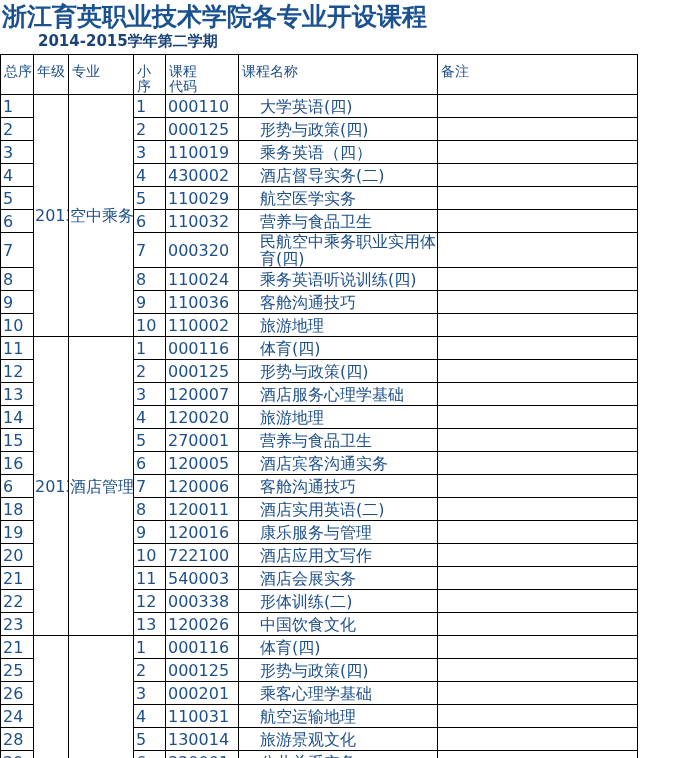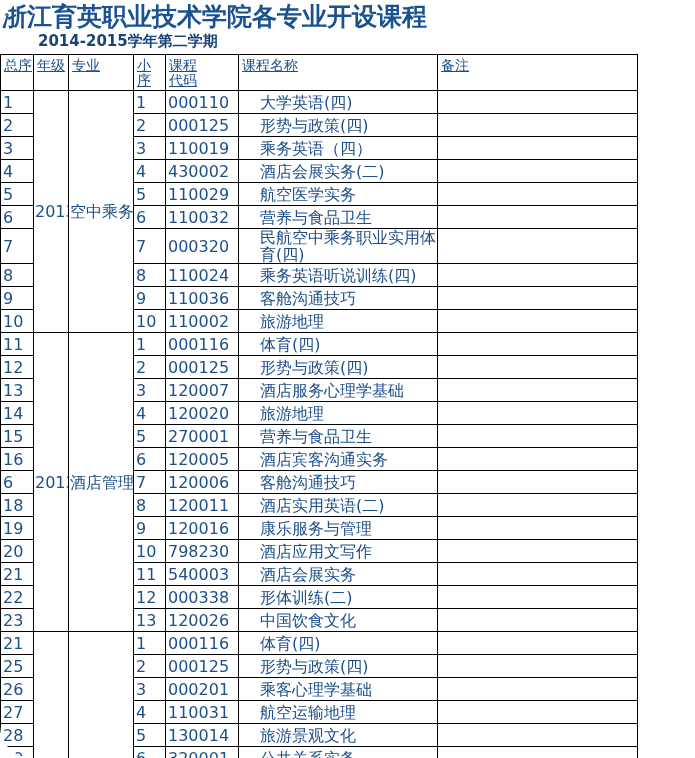--- a/index.html
+++ b/index.html
@@ -4,21 +4,21 @@
 <style>
   html, body {
     margin: 0;
     padding: 0;
     background: #ffffff;
     width: 695px;
     height: 758px;
     overflow: hidden;
     font-family: "DejaVu Sans", sans-serif;
   }
-  .page { width: 695px; height: 758px; overflow: hidden; border-radius: 32px; }
+  .page { width: 695px; height: 758px; overflow: hidden; }
   .title {
     margin: 2px 0 0 2px;
     font-size: 25px;
     line-height: 29px;
     font-weight: bold;
     color: #1a5190;
     white-space: nowrap;
   }
   .subtitle {
     margin: 2px 0 5px 1px;
@@ -39,24 +39,23 @@
     color: #1d4f8a;
     overflow: hidden;
     box-sizing: border-box;
   }
   .course-table th {
     font-weight: normal;
     font-size: 14px;
     line-height: 15px;
     text-align: left;
     vertical-align: top;
-    padding: 3px 1px 0 3px;
+    padding: 9px 1px 0 3px;
     height: 36px;
     white-space: pre-line;
-    text-decoration: underline;
   }
   .course-table td {
     font-size: 16px;
     line-height: 17px;
     vertical-align: middle;
     text-align: left;
     padding: 0 1px 0 2px;
     height: 23px;
   }
   .course-table td.name-cell { padding-left: 21px; }
@@ -115,21 +114,21 @@
           <td>3</td>
           <td>3</td>
           <td>110019</td>
           <td class="name-cell">乘务英语（四）</td>
           <td></td>
         </tr>
         <tr>
           <td>4</td>
           <td>4</td>
           <td>430002</td>
-          <td class="name-cell">酒店会展实务(二)</td>
+          <td class="name-cell">酒店督导实务(二)</td>
           <td></td>
         </tr>
         <tr>
           <td>5</td>
           <td>5</td>
           <td>110029</td>
           <td class="name-cell">航空医学实务</td>
           <td></td>
         </tr>
         <tr>
@@ -228,21 +227,21 @@
         <tr>
           <td>19</td>
           <td>9</td>
           <td>120016</td>
           <td class="name-cell">康乐服务与管理</td>
           <td></td>
         </tr>
         <tr>
           <td>20</td>
           <td>10</td>
-          <td>798230</td>
+          <td>722100</td>
           <td class="name-cell">酒店应用文写作</td>
           <td></td>
         </tr>
         <tr>
           <td>21</td>
           <td>11</td>
           <td>540003</td>
           <td class="name-cell">酒店会展实务</td>
           <td></td>
         </tr>
@@ -277,21 +276,21 @@
           <td></td>
         </tr>
         <tr>
           <td>26</td>
           <td>3</td>
           <td>000201</td>
           <td class="name-cell">乘客心理学基础</td>
           <td></td>
         </tr>
         <tr>
-          <td>27</td>
+          <td>24</td>
           <td>4</td>
           <td>110031</td>
           <td class="name-cell">航空运输地理</td>
           <td></td>
         </tr>
         <tr>
           <td>28</td>
           <td>5</td>
           <td>130014</td>
           <td class="name-cell">旅游景观文化</td>

